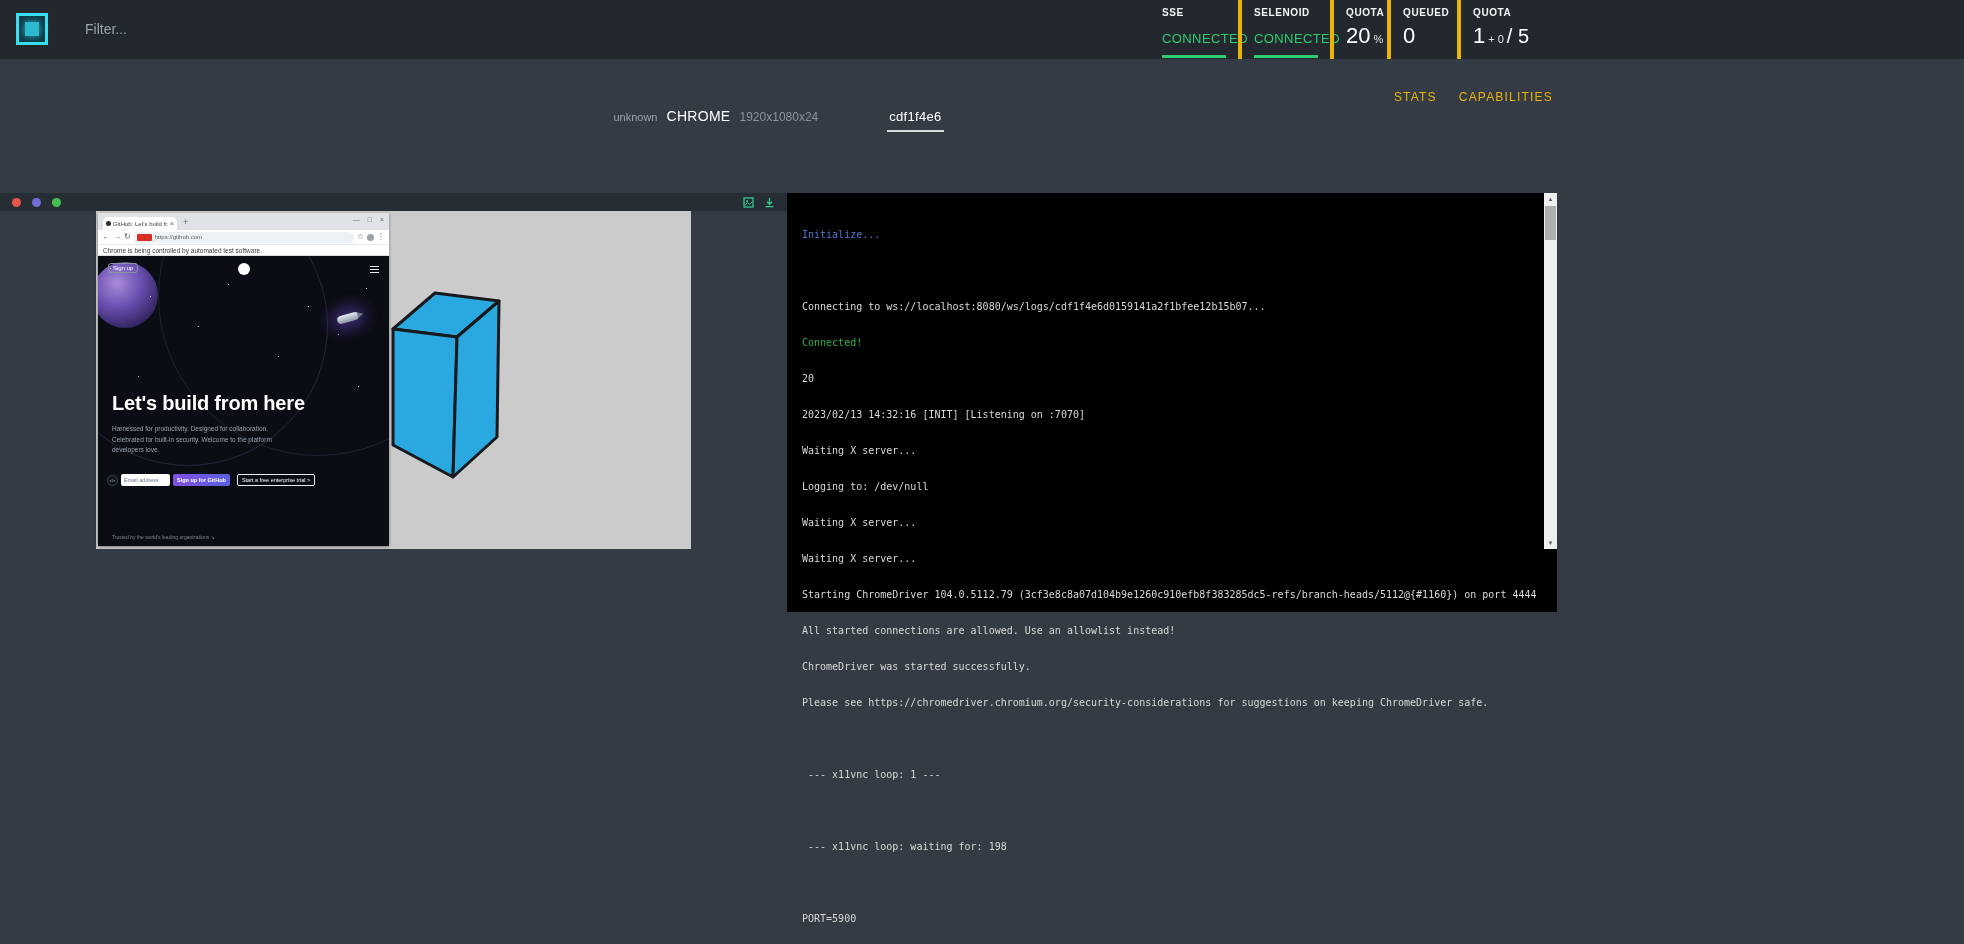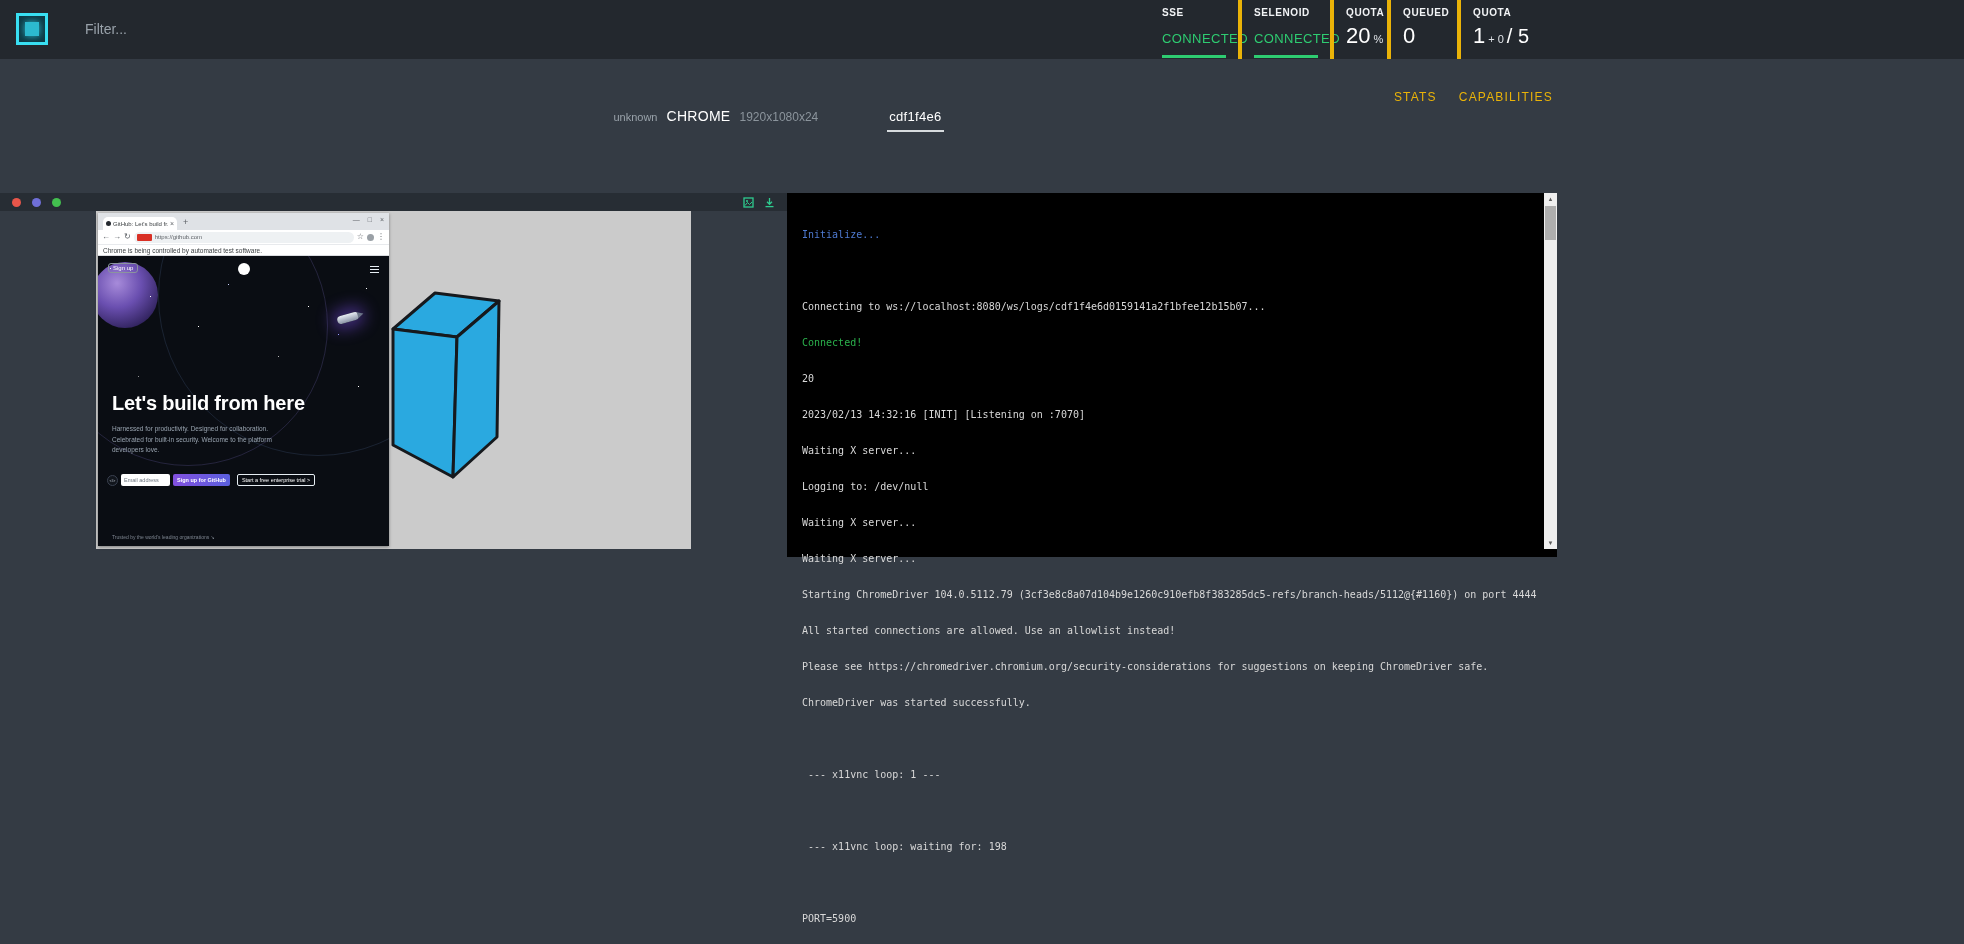--- a/index.html
+++ b/index.html
@@ -89,21 +89,21 @@
   .gh-email { width:49px; height:12px; background:#fff; border-radius:2px; font-size:5.5px; color:#6e7781; display:flex; align-items:center; padding:0 3px; cursor:text; white-space:nowrap; overflow:hidden; }
   .gh-signup-btn { height:12px; background:linear-gradient(90deg,#8250df,#5a5fde); border-radius:2px; color:#fff; font-size:5.5px; font-weight:bold; display:flex; align-items:center; padding:0 4px; cursor:pointer; white-space:nowrap; }
   .gh-trial-btn { height:12px; border:1px solid #e6edf3; border-radius:2px; color:#fff; font-size:5.5px; display:flex; align-items:center; padding:0 4px; margin-left:4px; cursor:pointer; white-space:nowrap; }
   .gh-footnote { position:absolute; left:14px; bottom:6px; font-size:5px; color:#7d8590; white-space:nowrap; }
 
   
   .cube { position:absolute; left:295px; top:76px; }
   .cube polygon { fill:#2aa9e0; stroke:#16191d; stroke-width:3; stroke-linejoin:round; }
 
   
-  .log-panel { position:absolute; left:787px; top:193px; width:770px; height:364px; background:#000; }
+  .log-panel { position:absolute; left:787px; top:193px; width:770px; height:419px; background:#000; }
   .log-content { position:absolute; left:15px; top:12px; right:18px; font-family:"DejaVu Sans Mono","Liberation Mono",monospace; font-size:10px; line-height:12px; color:#d8d8d8; white-space:pre; overflow:hidden; }
   .log-line { min-height:12px; }
   .log-blue { color:#4e7ad1; }
   .log-green { color:#2bb14c; }
   .scrollbar { position:absolute; right:0; top:0; width:13px; height:356px; background:#efefef; }
   .sb-arrow { position:absolute; left:0; width:13px; height:12px; color:#5a5a5a; font-size:6px; text-align:center; line-height:12px; cursor:pointer; }
   .sb-up { top:0; } .sb-down { bottom:0; }
   .sb-thumb { position:absolute; left:1px; right:1px; top:13px; height:34px; background:#aeaeae; cursor:grab; }
 </style>
 </head>
@@ -255,22 +255,22 @@
     <div class="log-line">Connecting to ws://localhost:8080/ws/logs/cdf1f4e6d0159141a2f1bfee12b15b07...</div>
     <div class="log-line log-green">Connected!</div>
     <div class="log-line">20</div>
     <div class="log-line">2023/02/13 14:32:16 [INIT] [Listening on :7070]</div>
     <div class="log-line">Waiting X server...</div>
     <div class="log-line">Logging to: /dev/null</div>
     <div class="log-line">Waiting X server...</div>
     <div class="log-line">Waiting X server...</div>
     <div class="log-line">Starting ChromeDriver 104.0.5112.79 (3cf3e8c8a07d104b9e1260c910efb8f383285dc5-refs/branch-heads/5112@{#1160}) on port 4444</div>
     <div class="log-line">All started connections are allowed. Use an allowlist instead!</div>
+    <div class="log-line">ChromeDriver was started successfully.</div>
     <div class="log-line">Please see https://chromedriver.chromium.org/security-considerations for suggestions on keeping ChromeDriver safe.</div>
-    <div class="log-line">ChromeDriver was started successfully.</div>
     <div class="log-line"></div>
     <div class="log-line"> --- x11vnc loop: 1 ---</div>
     <div class="log-line"></div>
     <div class="log-line"> --- x11vnc loop: waiting for: 198</div>
     <div class="log-line"></div>
     <div class="log-line">PORT=5900</div>
   </div>
   <div class="scrollbar">
     <div class="sb-arrow sb-up">▲</div>
     <div class="sb-thumb"></div>

